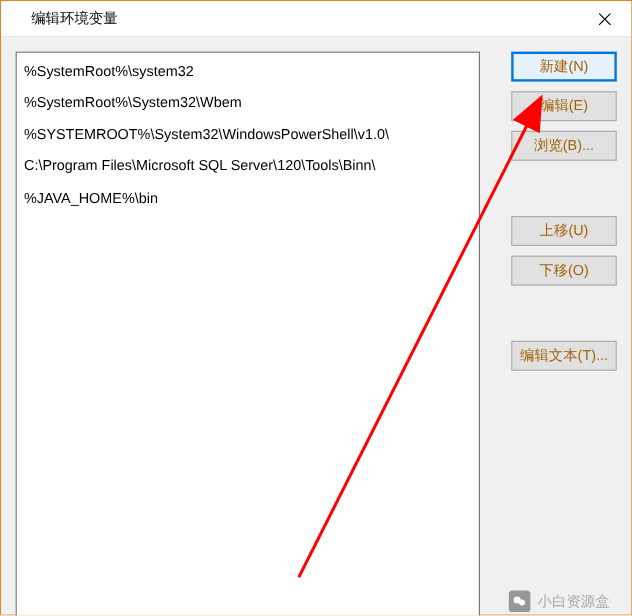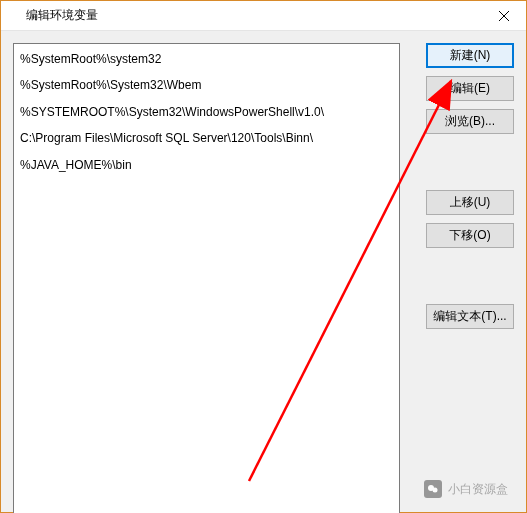--- a/index.html
+++ b/index.html
@@ -74,43 +74,43 @@
       display: flex;
       flex-direction: column;
       gap: 8px;
     }
     .btn {
       width: 88px;
       height: 25px;
       background: #e1e1e1;
       border: 1px solid #adadad;
       font-size: 12px;
-      color: #000000;
+      color: #a16207;
       cursor: pointer;
       display: flex;
       align-items: center;
       justify-content: center;
       font-family: inherit;
     }
     .btn.highlight {
       border: 2px solid #0078d7;
       background: #e5f1fb;
     }
-    .gap-lg { margin-top: 48px; }
+    .gap-lg { margin-top: 38px; }
     .arrow-overlay {
       position: absolute;
       top: 0;
       left: 0;
       pointer-events: none;
       z-index: 10;
     }
     .watermark {
       position: absolute;
       right: 18px;
-      bottom: 14px;
+      bottom: 2px;
       display: flex;
       align-items: center;
       gap: 6px;
       color: #999;
       font-size: 12px;
       opacity: 0.85;
       z-index: 5;
     }
     .wm-icon {
       width: 18px;

